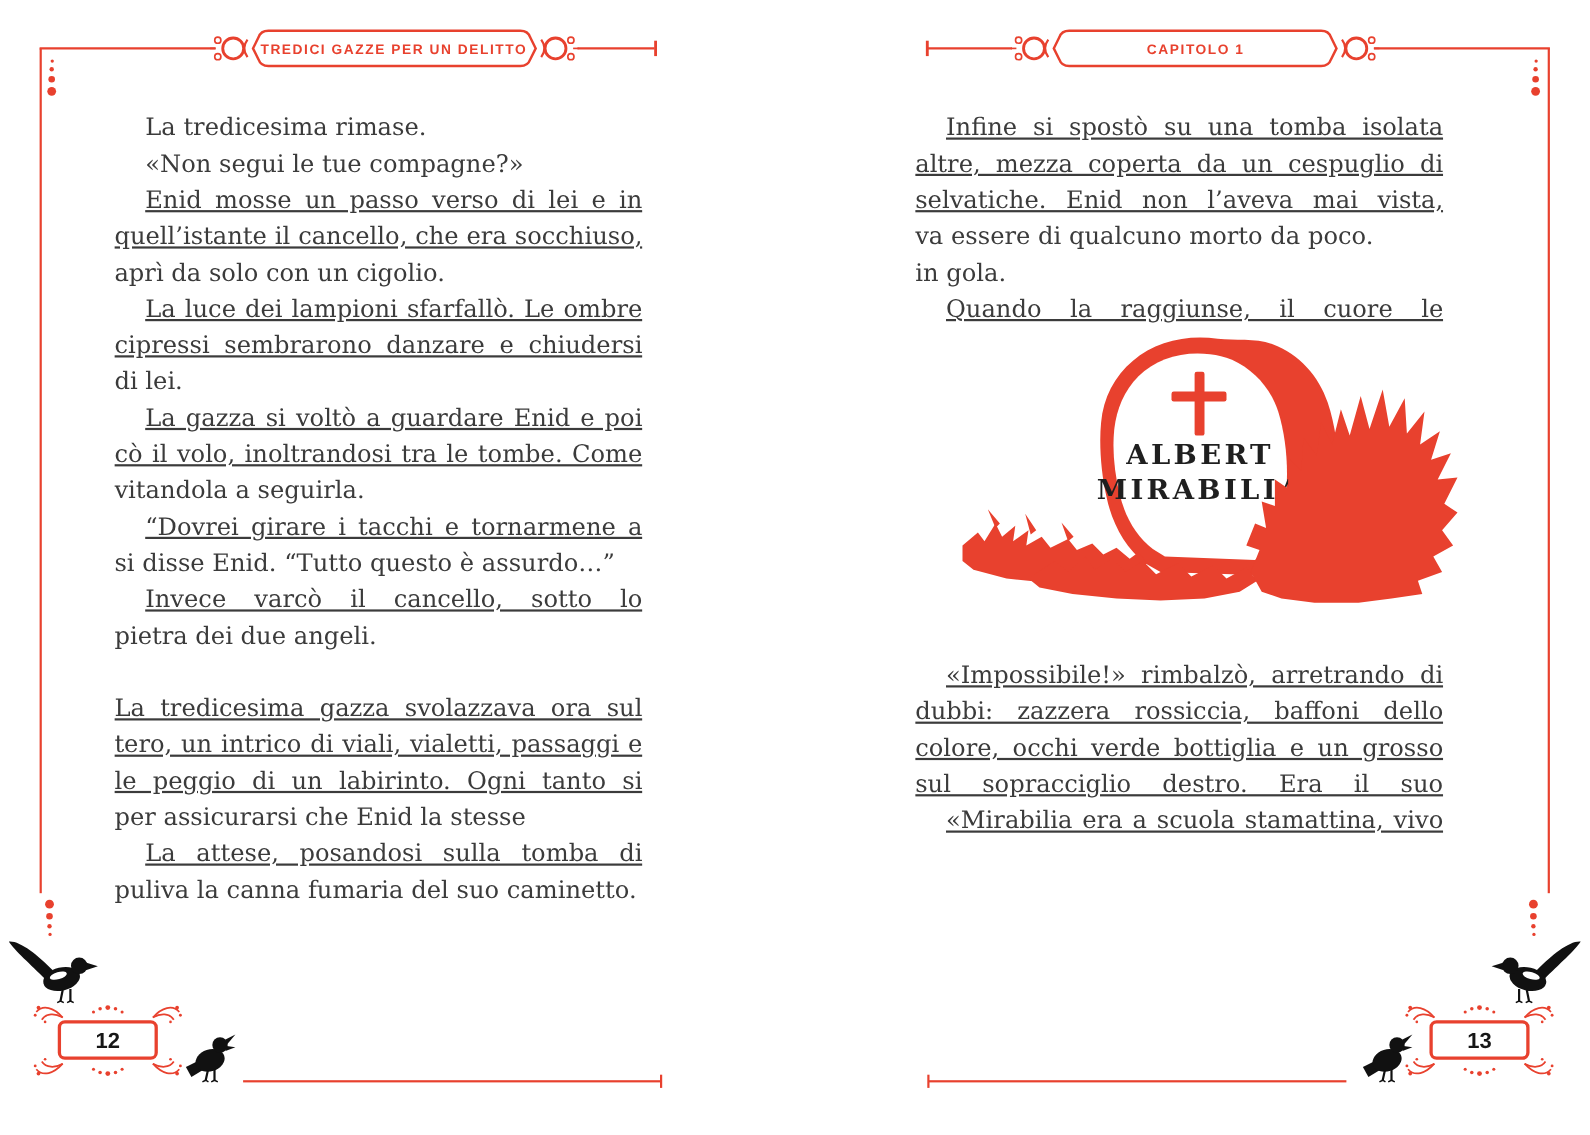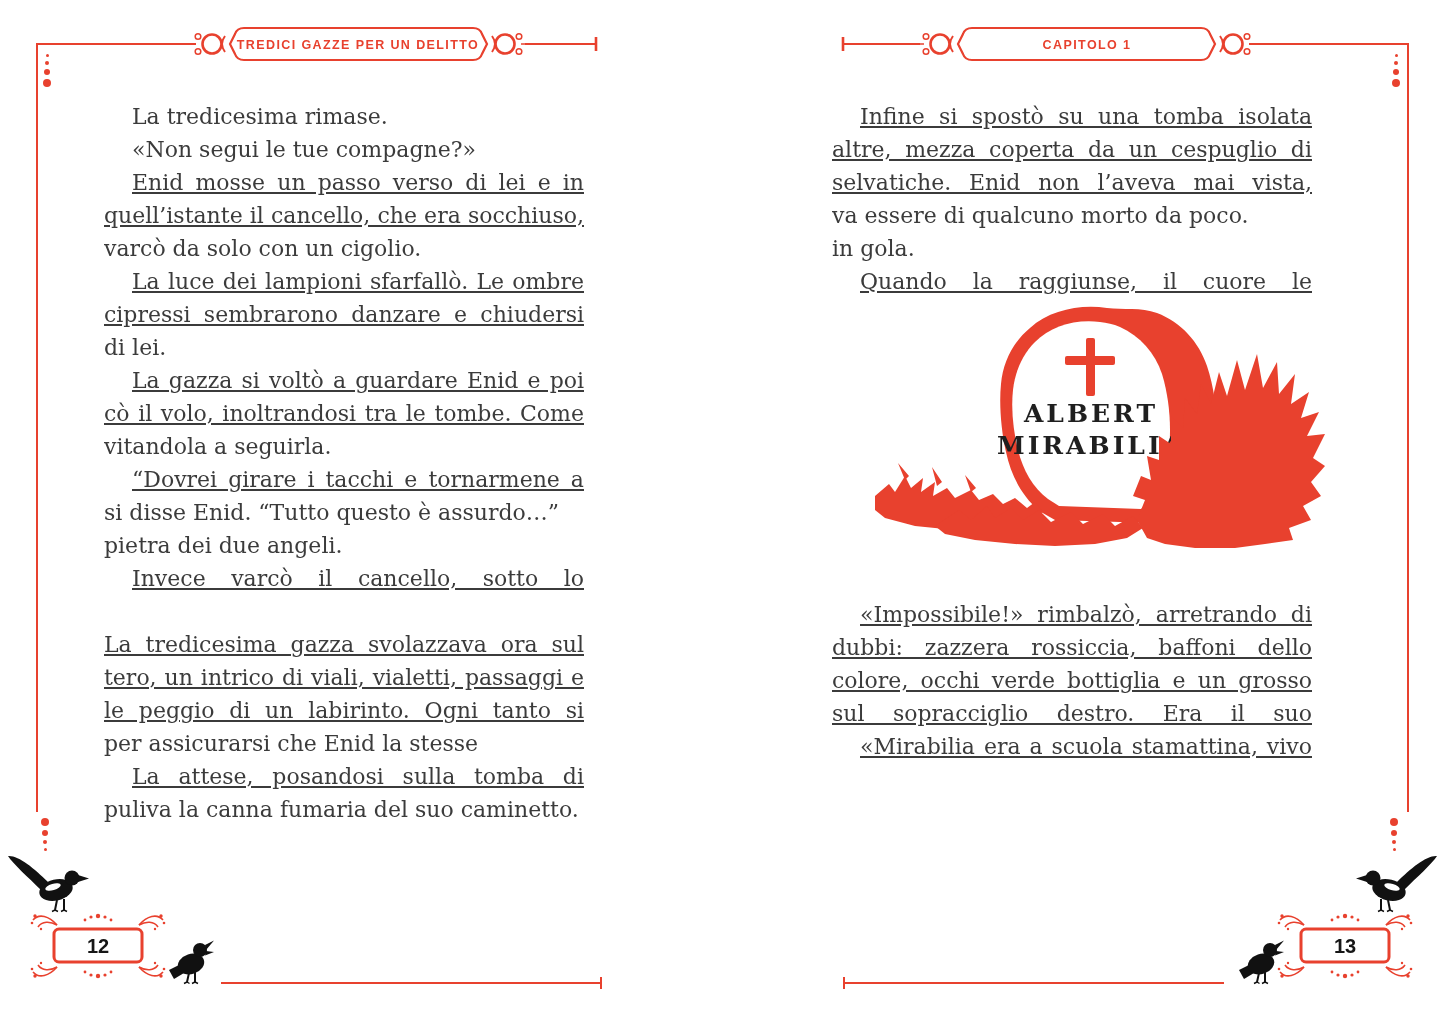--- a/index.html
+++ b/index.html
@@ -116,31 +116,31 @@
       <use href="#orn" transform="translate(477,22) scale(-1,1)"></use>
       <line x1="497" y1="22" x2="567" y2="22" class="redstroke" stroke-width="2.2"></line>
       <path d="M568,15 v14" class="redstroke" stroke-width="2.6"></path>
     </svg>
 
     <div class="textcol" style="left:104px;top:100px;">
       <div class="ln in">La tredicesima rimase.</div>
       <div class="ln in">«Non segui le tue compagne?»</div>
       <div class="ln in j">Enid mosse un passo verso di lei e in</div>
       <div class="ln j">quell’istante il cancello, che era socchiuso, si</div>
-      <div class="ln">varcò da solo con un cigolio.</div>
+      <div class="ln">aprì da solo con un cigolio.</div>
       <div class="ln in j">La luce dei lampioni sfarfallò. Le ombre dei</div>
       <div class="ln j">cipressi sembrarono danzare e chiudersi su</div>
       <div class="ln">di lei.</div>
       <div class="ln in j">La gazza si voltò a guardare Enid e poi spic-</div>
       <div class="ln j">cò il volo, inoltrandosi tra le tombe. Come in-</div>
       <div class="ln">vitandola a seguirla.</div>
       <div class="ln in j">“Dovrei girare i tacchi e tornarmene a casa”</div>
       <div class="ln">si disse Enid. “Tutto questo è assurdo…”</div>
+      <div class="ln in j">Invece varcò il cancello, sotto lo sguardo di</div>
       <div class="ln">pietra dei due angeli.</div>
-      <div class="ln in j">Invece varcò il cancello, sotto lo sguardo di</div>
       <div class="ln"></div>
       <div class="ln j">La tredicesima gazza svolazzava ora sul cimi-</div>
       <div class="ln j">tero, un intrico di viali, vialetti, passaggi e sca-</div>
       <div class="ln j">le peggio di un labirinto. Ogni tanto si voltava</div>
       <div class="ln">per assicurarsi che Enid la stesse seguendo.</div>
       <div class="ln in j">La attese, posandosi sulla tomba di Ursula</div>
       <div class="ln">puliva la canna fumaria del suo caminetto.</div>
     </div>
 
     <svg style="left:6px;top:853px;" width="84" height="59" viewBox="0 0 84 59">

